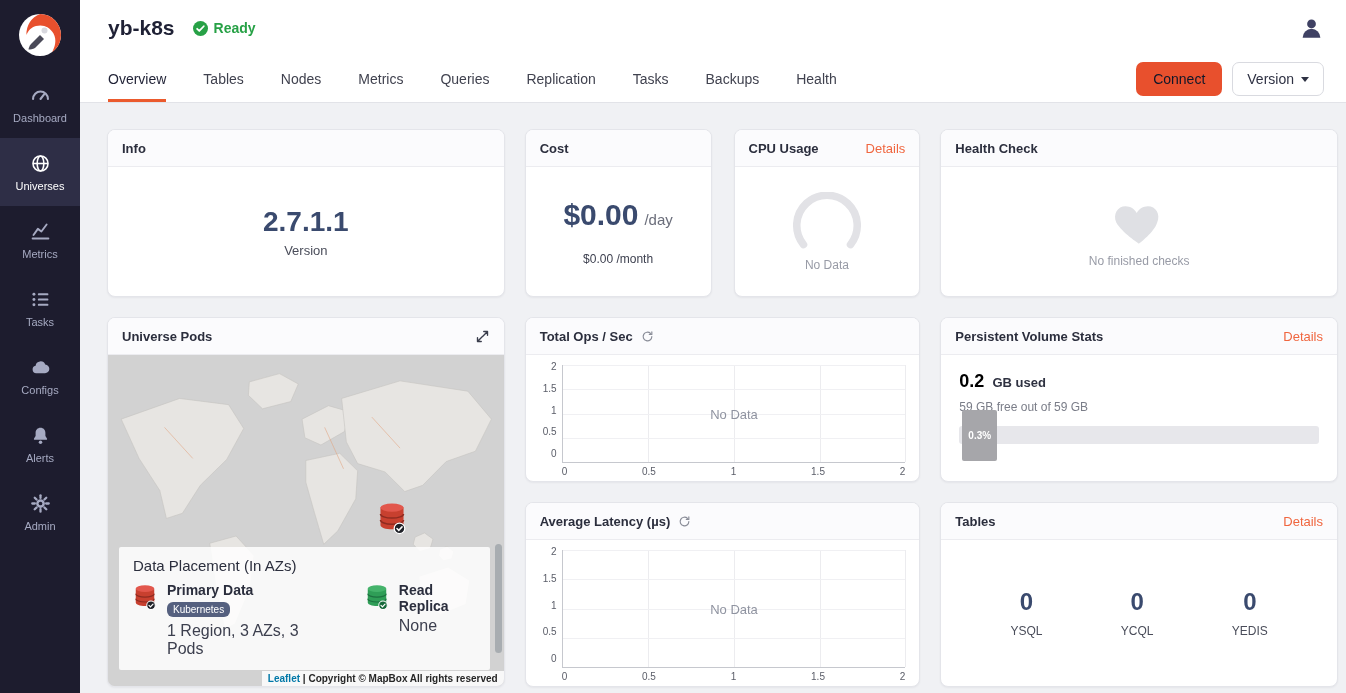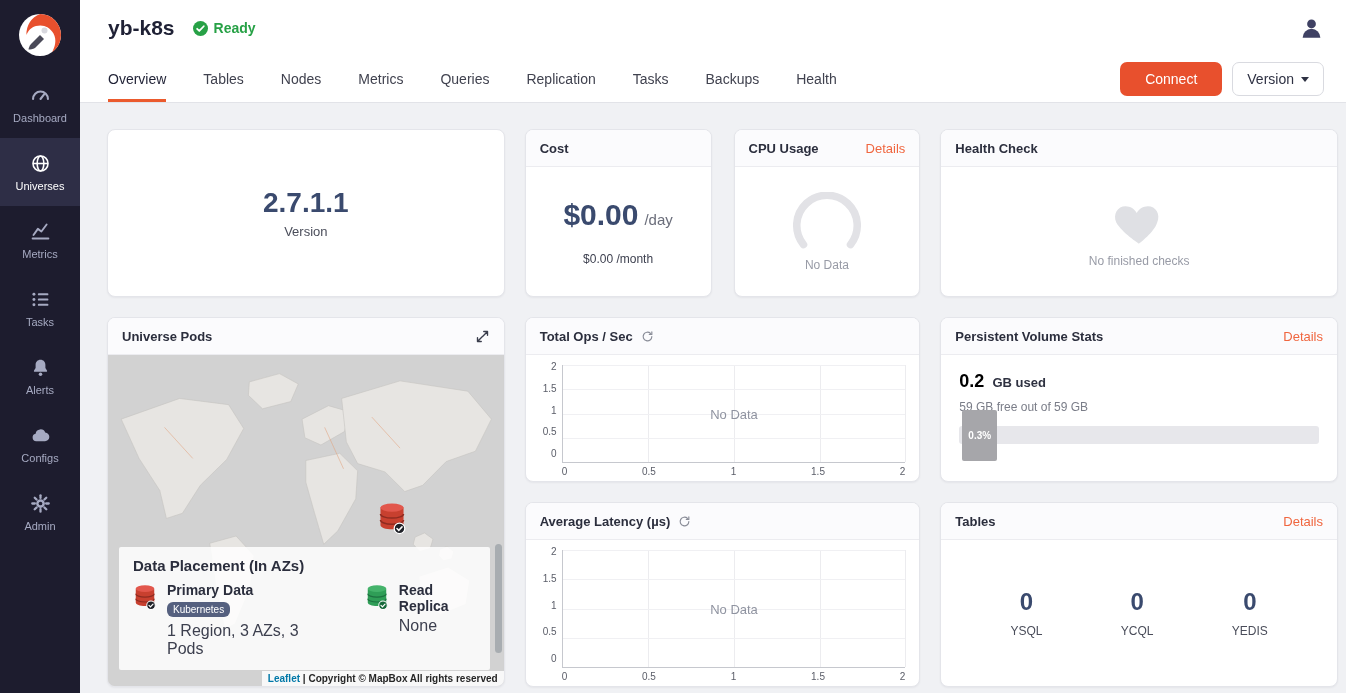--- a/index.html
+++ b/index.html
@@ -20,21 +20,21 @@
   .main { flex:1; display:flex; flex-direction:column; background:#f0f1f4; min-width:0; }
   .title-row { height:56px; background:#fff; display:flex; align-items:center; padding:0 22px 0 28px; }
   .universe-title { font-size:21px; font-weight:bold; color:#1f2135; }
   .status-badge { margin-left:18px; display:flex; align-items:center; gap:6px; color:#27a146; font-weight:bold; font-size:14px; cursor:default; }
   .user-btn { margin-left:auto; cursor:pointer; display:flex; }
 
   .tabs-row { height:47px; background:#fff; border-bottom:1px solid #e2e3e8; display:flex; align-items:stretch; padding:0 22px 0 28px; }
   .tab { display:flex; align-items:center; margin-right:37px; font-size:14px; color:#40424f; cursor:pointer; border-bottom:3px solid transparent; padding-top:2px; }
   .tab.active { border-bottom-color:#EB5A2D; color:#1f2135; }
   .tab-actions { margin-left:auto; display:flex; align-items:center; gap:10px; }
-  .btn-connect { background:#E8502D; color:#ffffff; border:none; border-radius:7px; font-size:14px; padding:9px 25px; cursor:pointer; font-family:inherit; }
+  .btn-connect { background:#E8502D; color:#0f172a; border:none; border-radius:7px; font-size:14px; padding:9px 17px; cursor:pointer; font-family:inherit; }
   .btn-actions { background:#fff; color:#2e3143; border:1px solid #d9dae0; border-radius:7px; font-size:14px; padding:8px 14px; cursor:pointer; font-family:inherit; display:flex; align-items:center; gap:7px; }
   .caret { width:0; height:0; border-left:4px solid transparent; border-right:4px solid transparent; border-top:5px solid #2e3143; }
 
   
   .content { flex:1; display:flex; gap:20px; padding:26px 8px 0 27px; overflow:hidden; }
   .col { display:flex; flex-direction:column; gap:20px; }
   .col1 { width:398px; } .col2 { width:396px; } .col3 { width:398px; }
   .pair { display:flex; gap:22px; }
   .pair .card { flex:1; }
 
@@ -61,21 +61,21 @@
 
   .nodata-text { font-size:12px; color:#989ba6; margin-top:8px; }
 
   
   .pods-card { height:370px; }
   .map-body { flex:1; position:relative; overflow:hidden; background:#d2d2d2; }
   .map-svg { position:absolute; inset:0; width:100%; height:100%; }
   .map-marker { position:absolute; left:68%; top:44%; width:30px; }
   .map-scrollbar { position:absolute; right:2px; top:57%; width:7px; height:33%; background:#9aa0a6; border-radius:4px; opacity:.75; cursor:pointer; }
   .placement { position:absolute; left:11px; right:14px; bottom:16px; background:rgba(255,255,255,.85); padding:10px 14px 12px; border-radius:2px; }
-  .placement-title { font-size:15px; font-weight:bold; color:#2b2e3d; }
+  .placement-title { font-size:15px; font-weight:normal; color:#2b2e3d; }
   .placement-row { display:flex; gap:44px; margin-top:8px; }
   .pgroup { display:flex; gap:10px; }
   .pgroup svg { width:24px; height:26px; flex-shrink:0; margin-top:2px; }
   .pg-label { font-size:14px; font-weight:bold; color:#2b2e3d; }
   .provider-badge { display:inline-block; background:#55607f; color:#fff; font-size:10px; padding:2px 6px; border-radius:6px; margin-top:4px; }
   .pg-sub { font-size:16px; color:#3c3f4e; margin-top:5px; }
   .attribution { position:absolute; right:0; bottom:0; background:rgba(255,255,255,.85); font-size:10px; font-weight:bold; color:#262626; padding:2px 6px; }
   .attribution .leaflet-link { color:#0078A8; cursor:pointer; }
 
   
@@ -162,34 +162,34 @@
           <circle cx="4.5" cy="18" r="1.7"></circle>
             <rect x="9" y="16.8" width="12" height="2.4" rx="1"></rect>
         </svg>
       </span>
       <span class="nav-label">Tasks</span>
     </div>
 
     <div class="nav-item">
       <span class="nav-icon">
         <svg viewBox="0 0 24 24" fill="currentColor">
+          <path d="M7 18.5a4.3 4.3 0 0 1-.6-8.5A5.7 5.7 0 0 1 17.4 8.7 4.5 4.5 0 0 1 17 18.5H7z"></path>
+        </svg>
+      </span>
+      <span class="nav-label">Configs</span>
+    </div>
+
+    <div class="nav-item">
+      <span class="nav-icon">
+        <svg viewBox="0 0 24 24" fill="currentColor">
           <path d="M12 3c-3.3 0-5.6 2.5-5.6 5.8v3.9l-1.8 2.7c-.4.7 0 1.5.8 1.5h13.2c.8 0 1.2-.8.8-1.5l-1.8-2.7V8.8C17.6 5.5 15.3 3 12 3z"></path>
           <circle cx="12" cy="19.6" r="2"></circle>
         </svg>
       </span>
       <span class="nav-label">Alerts</span>
-    </div>
-
-    <div class="nav-item">
-      <span class="nav-icon">
-        <svg viewBox="0 0 24 24" fill="currentColor">
-          <path d="M7 18.5a4.3 4.3 0 0 1-.6-8.5A5.7 5.7 0 0 1 17.4 8.7 4.5 4.5 0 0 1 17 18.5H7z"></path>
-        </svg>
-      </span>
-      <span class="nav-label">Configs</span>
     </div>
 
     <div class="nav-item">
       <span class="nav-icon">
         <svg viewBox="0 0 24 24">
           <g stroke="currentColor" stroke-width="2.6" stroke-linecap="round">
             <line x1="12" y1="2.6" x2="12" y2="5.6"></line>
               <line x1="12" y1="18.4" x2="12" y2="21.4"></line>
             <line x1="2.6" y1="12" x2="5.6" y2="12"></line>
               <line x1="18.4" y1="12" x2="21.4" y2="12"></line>
@@ -243,20 +243,23 @@
         </button>
       </span>
     </div>
 
     <div class="content">
 
       <div class="col col1">
         <div class="pair">
 
           <div class="card h168">
+            <div class="card-header">
+                <span>Info</span>
+              </div>
             <div class="center-body">
               <span class="big-num">2.7.1.1</span>
               <span class="sub-label">Version</span>
             </div>
           </div>
 
         </div>
 
         <div class="card pods-card">
           <div class="card-header">

